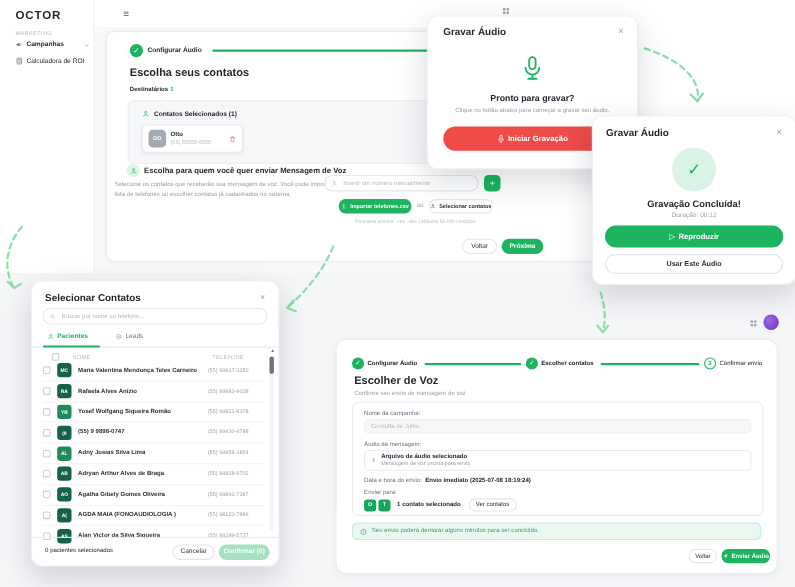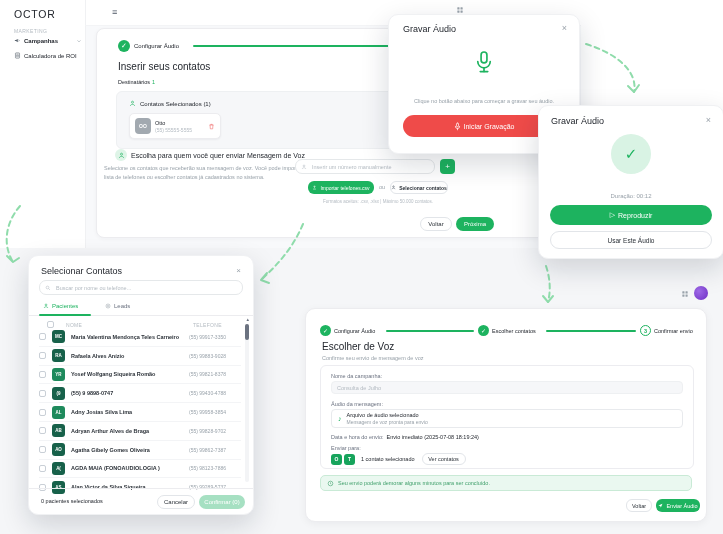--- a/index.html
+++ b/index.html
@@ -1,21 +1,21 @@
 <!DOCTYPE html>
 <html><head>
 <meta charset="utf-8">
 <style>
   html,body{margin:0;padding:0;background:#fff}
   .stage{position:relative;width:723px;height:534px;background:#fff;overflow:hidden;
          font-family:"Liberation Sans","DejaVu Sans",sans-serif;color:#23272e}
   .abs{position:absolute}
   .t45{font-size:4.5px}.t5{font-size:5px}.t55{font-size:5.5px}.t6{font-size:6px}.t65{font-size:6.5px}
   .t7{font-size:7px}.t8{font-size:8px}.t85{font-size:8.5px}.t9{font-size:9px}.t10{font-size:10px}
-  .b{font-weight:400}.sb{font-weight:600}
+  .b{font-weight:700}.sb{font-weight:600}
   .dark{color:#23272e}.gray{color:#98a1a9}.lgray{color:#b4bbc2}.green{color:#1db35f}.mut{color:#6b7280}
   .ctr{text-align:center}
   .flex{display:flex;align-items:center}
   .nw{white-space:nowrap}
   .btn{display:flex;align-items:center;justify-content:center;gap:3px;border-radius:7px;box-sizing:border-box;cursor:pointer}
   .btn-green{background:#1db35f;color:#fff}
   .btn-red{background:#ef4b49;color:#fff}
   .btn-outline{background:#fff;border:1px solid #e2e5e9;color:#2b3138}
   .btn-disabled{background:#a6e0c2;color:#fff}
   .card{position:absolute;background:#fff;border:1px solid #ececef;border-radius:8px;box-shadow:0 1px 4px rgba(15,23,42,.04)}
@@ -99,21 +99,21 @@
         <span>✓</span>
         </div>
       <div class="abs t6 b dark nw" style="left:37px;top:14px">Configurar Áudio</div>
       <div class="sline" style="left:96px;top:16px;width:244px"></div>
       <div class="scirc todo" style="left:347px;top:11px">
         <span>2</span>
         </div>
       <div class="abs t6 dark nw" style="left:363px;top:14px">Escolher contatos</div>
       <div class="sline" style="left:426px;top:16px;width:34px"></div>
 
-      <div class="abs t10 b dark nw" style="left:21px;top:32px">Inserir seus contatos</div>
+      <div class="abs t10 b dark nw" style="left:21px;top:32px">Escolha seus contatos</div>
       <div class="abs flex" style="left:21px;top:50px;gap:2px">
         <span class="t55 b dark">Destinatários</span>
         <span class="t55 b green">1</span>
       </div>
 
       <div class="abs" style="left:19px;top:62px;width:420px;height:56px;background:#f6f7f9;border:1px solid #eef0f2;border-radius:6px">
         <div class="abs flex" style="left:12px;top:8px;gap:4px">
           <span class="ic green">
             <svg width="7" height="7" viewBox="0 0 24 24" fill="none" stroke="currentColor" stroke-width="2.2">
                 <circle cx="12" cy="7.5" r="3.5"></circle>
@@ -285,39 +285,41 @@
     <div class="abs t9 b dark nw" style="left:14px;top:9px">Gravar Áudio</div>
     <div class="close" style="right:12px;top:9px">×</div>
     <span class="abs ic" style="left:50%;top:34px;transform:translateX(-50%);color:#1db35f">
       <svg width="20" height="26" viewBox="0 0 24 28" fill="none" stroke="currentColor" stroke-width="2" stroke-linecap="round">
         <rect x="8.5" y="2" width="7" height="13" rx="3.5"></rect>
           <path d="M4.5 13.5a7.5 7.5 0 0 0 15 0"></path>
           <path d="M12 21v4.5"></path>
           <path d="M7.5 25.5h9"></path>
       </svg>
     </span>
+    <div class="abs t8 b dark ctr nw" style="left:0;top:70px;width:100%">Pronto para gravar?</div>
     <div class="abs t55 gray ctr nw" style="left:0;top:83px;width:100%">Clique no botão abaixo para começar a gravar seu áudio.</div>
     <div class="btn btn-red abs" style="left:14px;top:100px;width:162px;height:22px;border-radius:11px">
       <span class="ic">
         <svg width="7" height="9" viewBox="0 0 24 28" fill="none" stroke="currentColor" stroke-width="2.5" stroke-linecap="round">
           <rect x="8.5" y="2" width="7" height="13" rx="3.5"></rect>
             <path d="M4.5 13.5a7.5 7.5 0 0 0 15 0"></path>
             <path d="M12 21v4.5"></path>
         </svg>
       </span>
       <span class="t7 b nw">Iniciar Gravação</span>
     </div>
   </div>
 
   <div class="modal" style="left:538px;top:105px;width:184px;height:152px;z-index:11">
     <div class="abs t9 b dark nw" style="left:12px;top:10px">Gravar Áudio</div>
     <div class="close" style="right:12px;top:10px">×</div>
     <div class="abs" style="left:50%;top:28px;transform:translateX(-50%);width:40px;height:40px;border-radius:50%;background:#d9f3e4;display:flex;align-items:center;justify-content:center">
       <span class="green b" style="font-size:15px">✓</span>
     </div>
+    <div class="abs t85 b dark ctr nw" style="left:0;top:74px;width:100%">Gravação Concluída!</div>
     <div class="abs t6 gray ctr nw" style="left:0;top:87px;width:100%">Duração: 00:12</div>
     <div class="btn btn-green abs" style="left:11px;top:99px;width:162px;height:20px;border-radius:10px">
       <span class="t7">▷</span>
       <span class="t7 b nw">Reproduzir</span>
     </div>
     <div class="btn btn-outline abs t65 b" style="left:11px;top:125px;width:162px;height:18px;border-radius:9px">Usar Este Áudio</div>
   </div>
 
   <div class="modal" style="left:28px;top:255px;width:224px;height:258px;z-index:10">
     <div class="abs t9 b dark nw" style="left:12px;top:10px">Selecionar Contatos</div>

